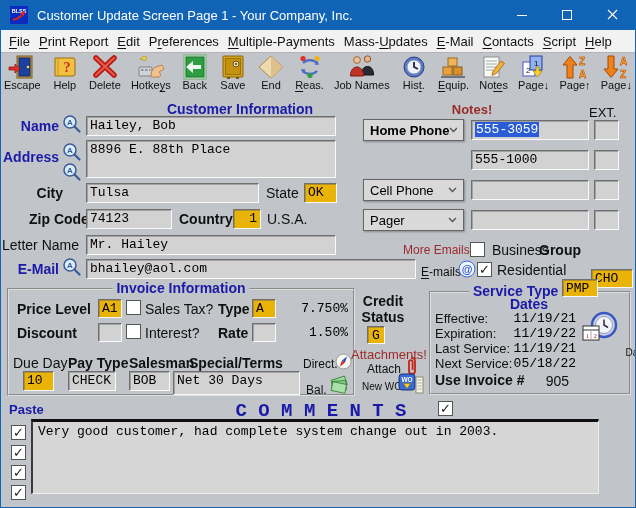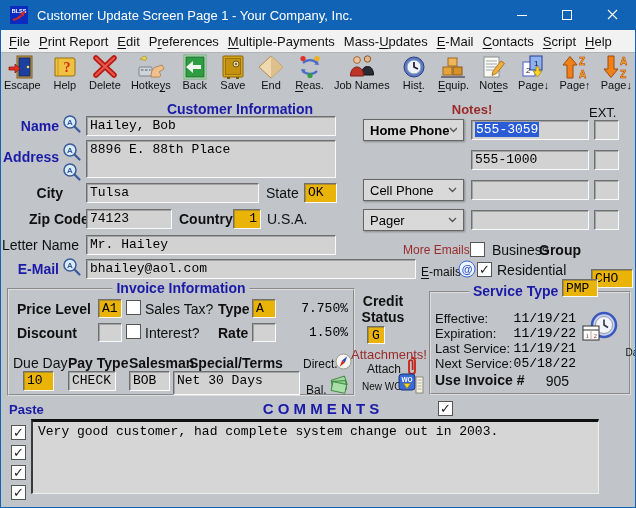--- a/index.html
+++ b/index.html
@@ -16,21 +16,21 @@
   .tb svg{display:block;}
   .tlbl{white-space:nowrap;margin-top:-1px;}
   .main{position:relative;height:408px;}
   .main *{box-sizing:border-box;}
   .lb{position:absolute;font-size:14px;color:#101010;white-space:nowrap;}
   .b{font-weight:bold;}
   .blue{color:#1a1aa8;}
   .mar{color:#9b2b2b;}
   .ra{text-align:right;}
   .ctr{text-align:center;}
-  .s10{font-size:10px;}.s12{font-size:12px;}.s13{font-size:13px;}.s15{font-size:15px;}
+  .s10{font-size:10px;}.s12{font-size:12px;}.s13{font-size:13px;}.s15{font-size:19px;font-family:Liberation Mono, monospace;}
   .field{position:absolute;background:#d2d2d2;border:1px solid;border-color:#6f6f6f #fafafa #fafafa #6f6f6f;box-shadow:inset 1px 1px 0 rgba(90,90,90,.4);padding:1px 3px;overflow:hidden;white-space:nowrap;}
   .field.w{background:#eab308;}
   .mono{font-family:"Liberation Mono","DejaVu Sans Mono",monospace;font-size:13px;color:#000;}
   .sel{background:#2a5cd6;color:#fff;padding:0 1px;}
   .dd{position:absolute;width:101px;height:22px;background:#d9d9d9;border:1px solid #666;display:flex;align-items:center;justify-content:space-between;padding:0 6px;font-size:13px;box-shadow:1px 1px 2px rgba(0,0,0,.3);cursor:default;white-space:nowrap;}
   .cb{position:absolute;width:15px;height:15px;background:#fff;border:1px solid #555;font-size:13px;line-height:13px;text-align:center;color:#1d1d1d;cursor:default;}
   .cb.on::after{content:"✓";}
   .gbox{position:absolute;border:2px groove #dedede;}
   .gtitle{position:absolute;top:-10px;background:#c1c4c8;padding:0 4px;font-size:14px;white-space:nowrap;}
   .mag{position:absolute;cursor:pointer;line-height:0;}
@@ -405,20 +405,21 @@
           <text x="9" y="8.5" font-size="6.5" font-weight="bold" fill="#fff" text-anchor="middle" font-family="sans-serif">WO</text>
           <path d="M5.5 10.5 h7 l-3.5 5 z" fill="#ffd428" stroke="#9a7d10" stroke-width="0.7"></path>
           <rect x="18" y="4" width="7" height="16" fill="#f8f2dc" stroke="#8a8a7a"></rect>
           <path d="M19.5 7 h4 M19.5 10 h4 M19.5 13 h4 M19.5 16 h4" stroke="#99a" stroke-width="0.8"></path>
         </svg></span>
 
     <div class="gbox" style="left:428px;top:192px;width:202px;height:104px;">
       <span class="gtitle blue b" style="left:38px;">Service Type</span>
     </div>
     <div class="field w mono" style="left:561px;top:180px;width:36px;height:18px;">PMP</div>
+    <div class="lb blue b ctr" style="left:468px;top:197px;width:120px;">Dates</div>
 
     <div class="lb s13" style="left:434px;top:212px;">Effective:</div>
     <div class="lb s13 mono ra" style="left:492px;top:212px;width:83px;">11/19/21</div>
     <div class="lb s13" style="left:434px;top:227px;">Expiration:</div>
     <div class="lb s13 mono ra" style="left:492px;top:227px;width:83px;">11/19/22</div>
     <div class="lb s13" style="left:434px;top:242px;">Last Service:</div>
     <div class="lb s13 mono ra" style="left:492px;top:242px;width:83px;">11/19/21</div>
     <div class="lb s13" style="left:434px;top:257px;">Next Service:</div>
     <div class="lb s13 mono ra" style="left:492px;top:257px;width:83px;">05/18/22</div>
     <div class="lb b" style="left:434px;top:273px;">Use Invoice #</div>

